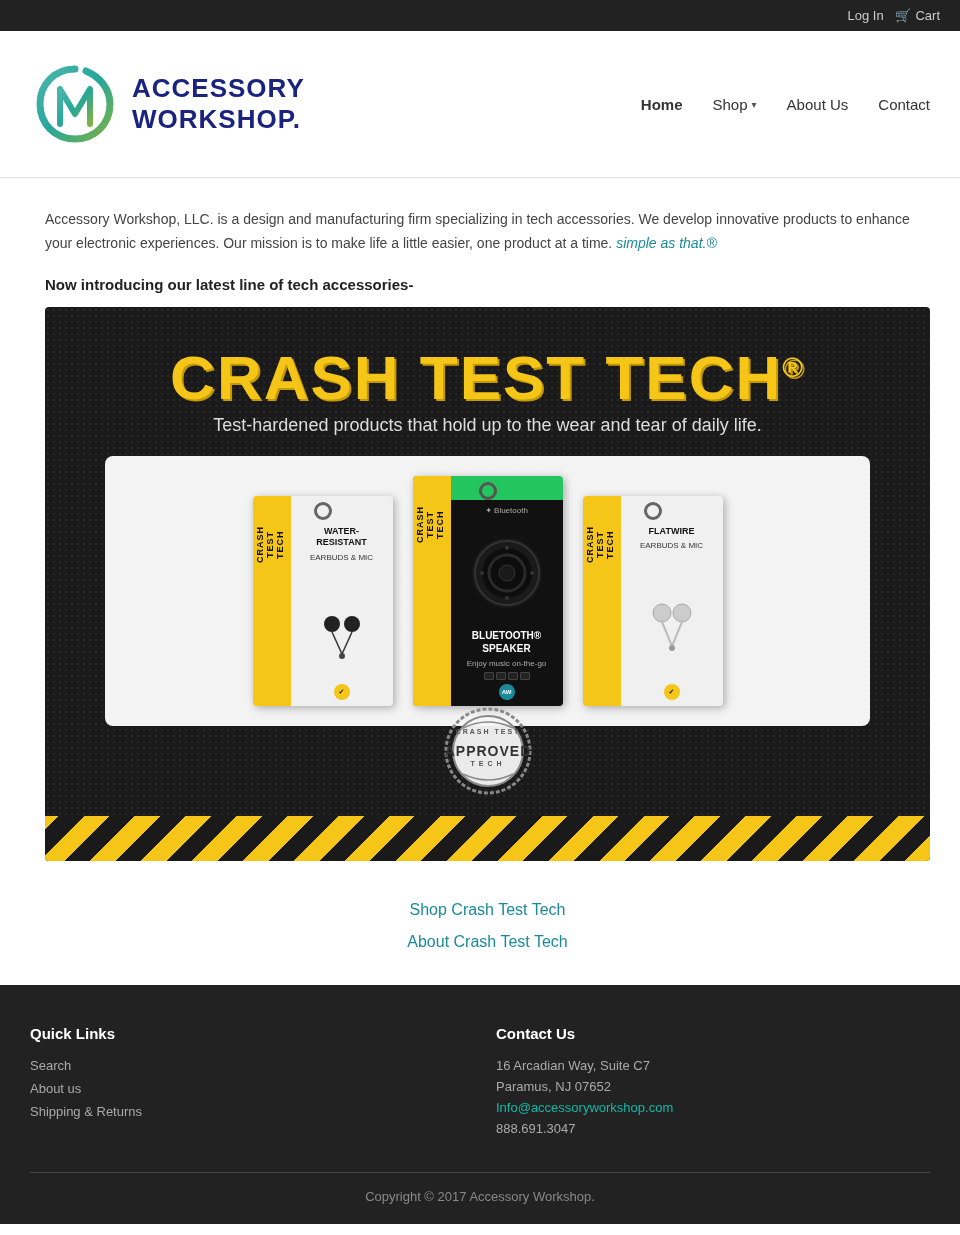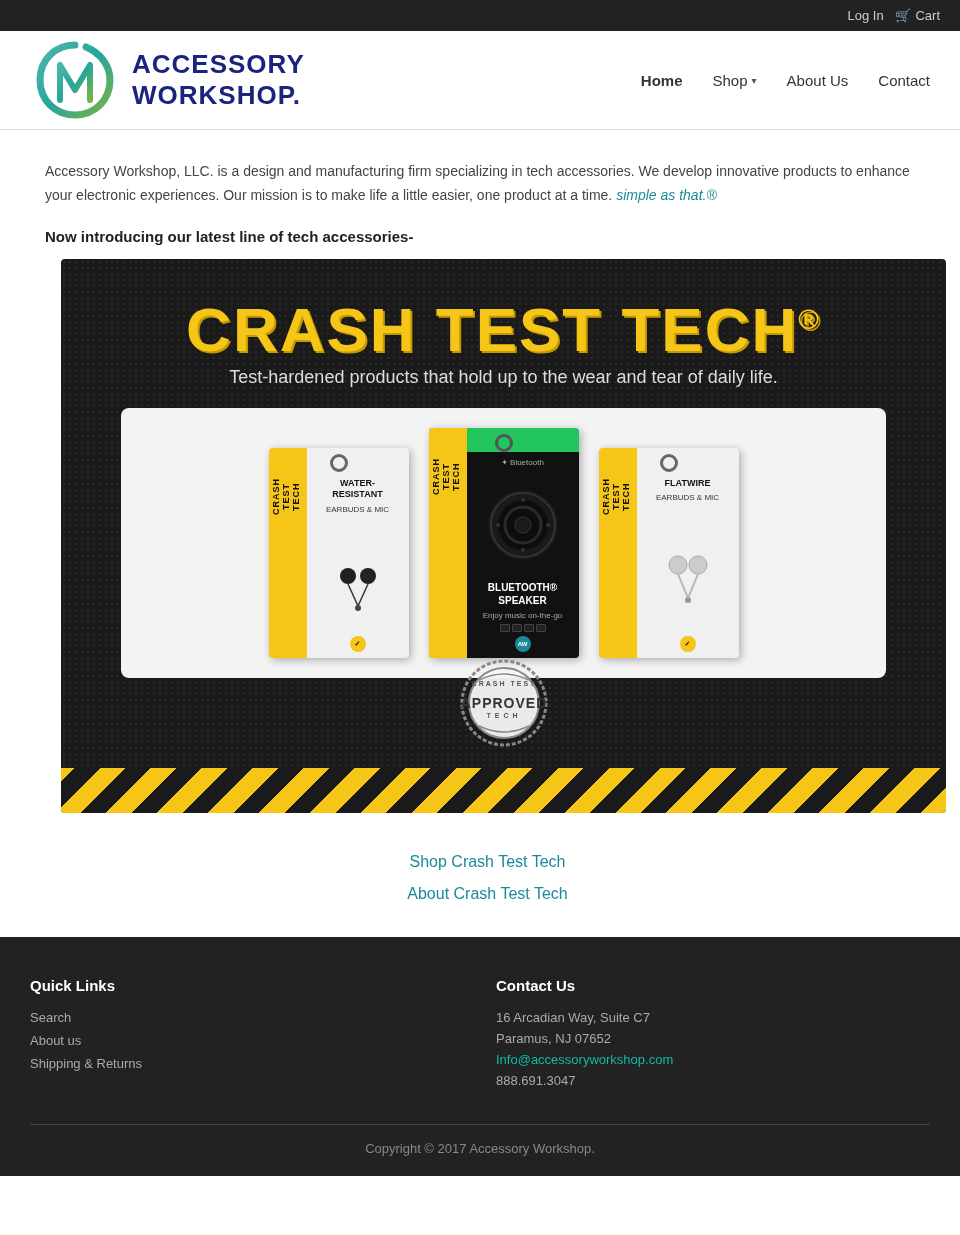--- a/index.html
+++ b/index.html
@@ -16,21 +16,21 @@
       gap: 12px;
       font-size: 13px;
     }
     .top-bar a { color: #ccc; text-decoration: none; }
 
     
     .header {
       display: flex;
       justify-content: space-between;
       align-items: center;
-      padding: 4px 30px;
+      padding: 28px 30px;
       border-bottom: 1px solid #ddd;
     }
     .logo-area { display: flex; align-items: center; gap: 12px; }
     .logo-svg { width: 90px; height: 90px; }
     .logo-text { display: flex; flex-direction: column; }
     .logo-text-main { font-size: 26px; font-weight: bold; color: #1a237e; letter-spacing: 1px; line-height: 1.2; }
     .logo-text-sub { font-size: 26px; font-weight: bold; color: #1a237e; letter-spacing: 1px; }
 
     nav { display: flex; align-items: center; gap: 30px; }
     nav a { text-decoration: none; color: #333; font-size: 15px; font-weight: 500; }
@@ -47,21 +47,20 @@
 
     
     .banner {
       width: 100%;
       background: #1a1a1a;
       background-image: radial-gradient(circle, #2a2a2a 1px, transparent 1px);
       background-size: 6px 6px;
       border-radius: 4px;
       overflow: hidden;
       position: relative;
-      margin-left: 16px;
     }
     .banner-inner { padding: 40px 20px 0 20px; text-align: center; }
     .banner-title {
       font-size: 62px;
       font-weight: 900;
       color: #f5c518;
       text-transform: uppercase;
       letter-spacing: 2px;
       line-height: 1;
       margin-bottom: 6px;

